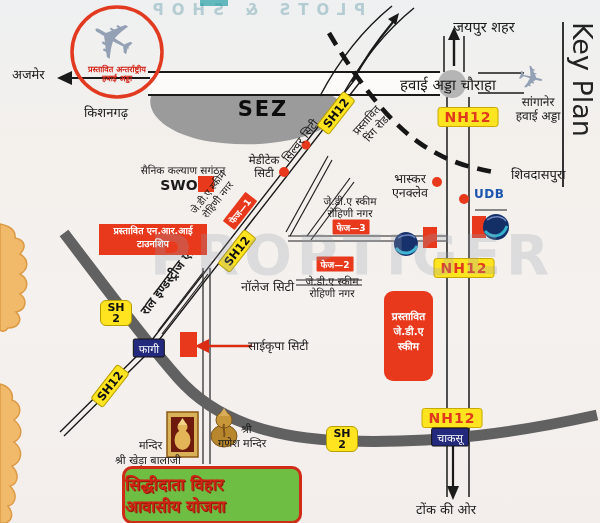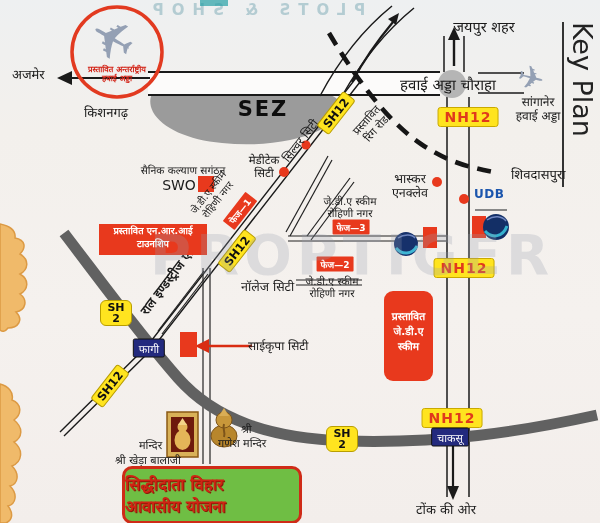--- a/index.html
+++ b/index.html
@@ -156,21 +156,21 @@
     <div>हवाई अड्डा</div>
   </div>
   <div class="lbl" style="left:511px;top:168px;font-size:13px;">शिवदासपुरा</div>
 
   <div class="lbl ctr" style="left:372px;top:125px;font-size:11px;transform:translate(-50%,-50%) rotate(-48deg);">
     <div>प्रस्तावित</div>
     <div>रिंग रोड</div>
   </div>
 
   <div class="lbl ctr" style="left:183px;top:170px;font-size:10.5px;">सैनिक कल्याण सगंठन</div>
-  <div class="lbl ctr" style="left:179px;top:185px;font-size:14px;font-weight:normal;">SWO</div>
+  <div class="lbl ctr" style="left:179px;top:185px;font-size:14px;font-weight:bold;">SWO</div>
   <div class="lbl ctr" style="left:264px;top:167px;font-size:11.5px;">
     <div>मेडीटेक</div>
     <div>सिटी</div>
   </div>
   <div class="lbl ctr" style="left:301px;top:141px;font-size:11.5px;transform:translate(-50%,-50%) rotate(-52deg);">सिल्वर सिटी</div>
 
   <div class="lbl ctr" style="left:213px;top:196px;font-size:10px;transform:translate(-50%,-50%) rotate(-52deg);">
     <div>जे.डी.ए स्कीम</div>
     <div>रोहिणी नगर</div>
   </div>

